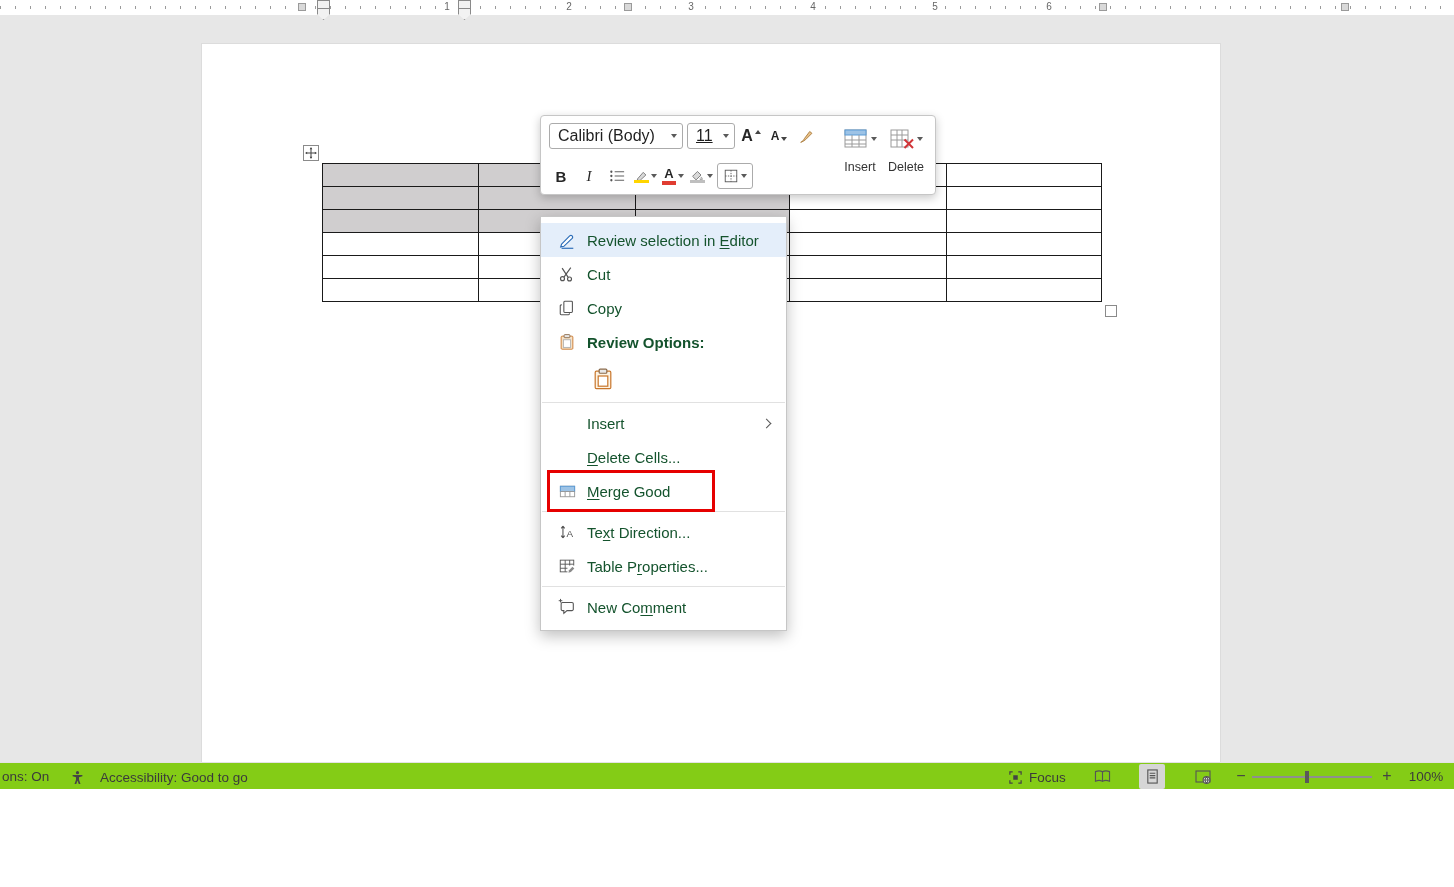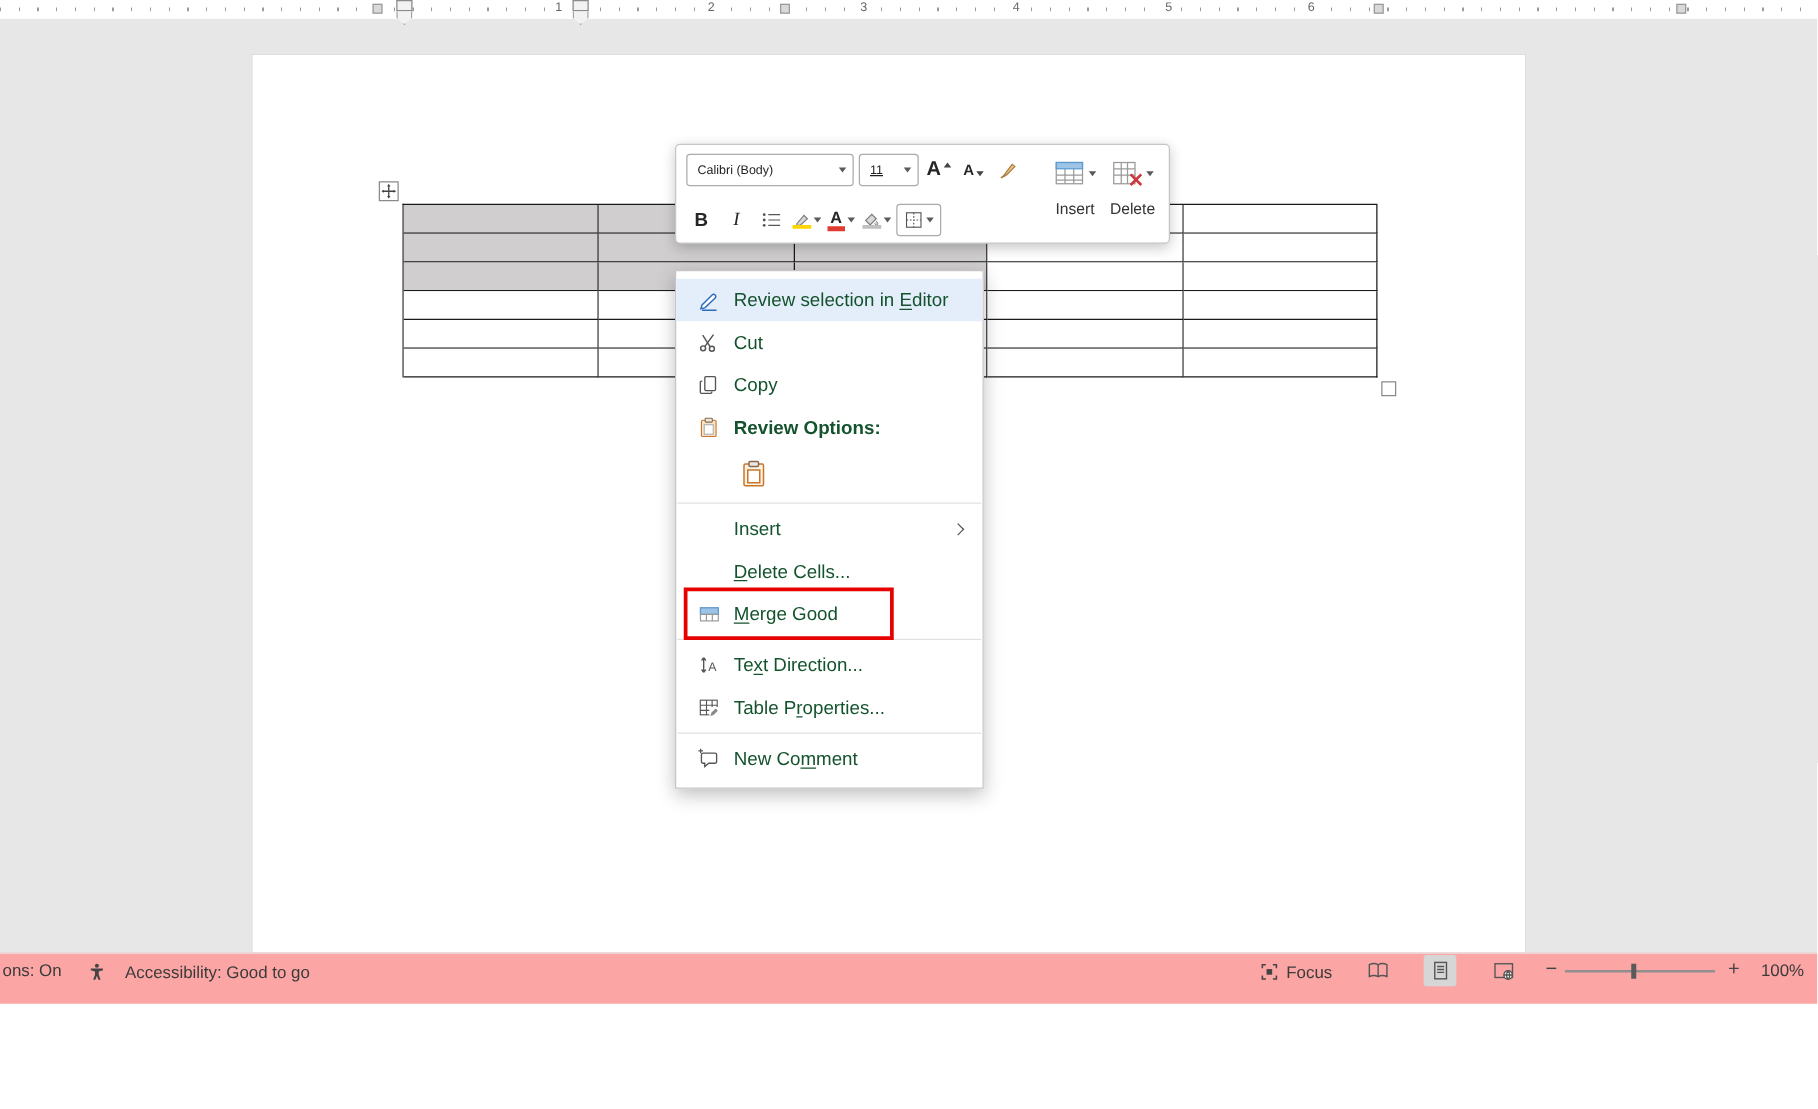--- a/index.html
+++ b/index.html
@@ -29,21 +29,21 @@
   .table-move-handle{position:absolute;left:101px;top:101px;width:16px;height:16px;background:#fff;border:1px solid #8a8a8a;
     display:flex;align-items:center;justify-content:center;}
   .table-resize-handle{position:absolute;left:903px;top:261px;width:12px;height:12px;background:#fff;border:1px solid #8a8a8a;}
 
   
   .mini-toolbar{position:absolute;left:540px;top:115px;width:396px;height:80px;background:#fff;border:1px solid #c6c6c6;
     border-radius:4px;box-shadow:0 3px 10px rgba(0,0,0,.22);z-index:20;display:flex;padding:6px 6px 4px 8px;}
   .mt-left{flex:1;display:flex;flex-direction:column;justify-content:space-between;}
   .mt-row{display:flex;align-items:center;gap:4px;height:28px;}
   .combo{display:flex;align-items:center;justify-content:space-between;border:1px solid #ababab;border-radius:3px;height:26px;
-    padding:0 5px 0 8px;font-size:10px;color:#1f1f1f;background:#fff;cursor:default;}
+    padding:0 5px 0 8px;font-size:16px;color:#1f1f1f;background:#fff;cursor:default;}
   .combo.font-name{width:134px;}
   .combo.font-size{width:48px;text-decoration:underline;}
   .chevd{width:0;height:0;border-left:3.5px solid transparent;border-right:3.5px solid transparent;border-top:4px solid #5a5a5a;display:inline-block;}
   .mt-btn{min-width:24px;height:26px;display:flex;align-items:center;justify-content:center;gap:2px;border-radius:3px;cursor:default;color:#262626;}
   .bigA{font-size:16px;font-weight:600;}
   .smallA{font-size:12px;font-weight:600;}
   .tri{width:0;height:0;display:inline-block;}
   .tri.up{border-left:3px solid transparent;border-right:3px solid transparent;border-bottom:4px solid #444;margin-bottom:8px;}
   .tri.down{border-left:3px solid transparent;border-right:3px solid transparent;border-top:4px solid #444;margin-bottom:-6px;}
   .mt-btn.bold span{font-weight:800;font-size:15px;}
@@ -69,21 +69,21 @@
   .mi.boldlbl .lbl{font-weight:700;}
   .accel{text-decoration:underline;text-underline-offset:2px;}
   .flex1{flex:1;}
   .chevr{width:7px;height:7px;border-right:1.6px solid #555;border-top:1.6px solid #555;transform:rotate(45deg);margin-right:4px;}
   .menu-sep{height:1px;background:#e1e1e1;margin:3px 1px;}
   .paste-row{height:40px;display:flex;align-items:center;padding-left:46px;}
   .paste-btn{width:32px;height:32px;display:flex;align-items:center;justify-content:center;border:1px solid transparent;border-radius:3px;}
   .merge-annotation{position:absolute;left:6px;top:253px;width:168px;height:42px;border:3px solid var(--red,#e60000);z-index:40;pointer-events:none;}
 
   
-  .status-bar{position:absolute;left:0;top:762px;width:1454px;height:41px;background:#fca5a5;border-top:1px solid #e3e3e3;
+  .status-bar{position:absolute;left:0;top:762px;width:1454px;height:27px;background:#84cc16;border-top:1px solid #e3e3e3;
     font-size:13.5px;color:#3b3b3b;z-index:10;}
   .sb-left{position:absolute;left:2px;top:6px;white-space:nowrap;}
   .sb-acc{position:absolute;left:70px;top:4px;display:flex;align-items:center;gap:15px;height:20px;}
   .sb-focus{position:absolute;left:1008px;top:4px;display:flex;align-items:center;gap:6px;height:20px;}
   .sb-view{position:absolute;top:1px;width:26px;height:25px;display:flex;align-items:center;justify-content:center;border-radius:2px;}
   .sb-view.active{background:#d6d6d6;}
   .zoom-out,.zoom-in{position:absolute;top:3px;width:18px;height:20px;display:flex;align-items:center;justify-content:center;font-size:16px;color:#444;}
   .zoom-track{position:absolute;left:1252px;top:13px;width:120px;height:2px;background:#8f8f8f;}
   .zoom-thumb{position:absolute;left:53px;top:-5px;width:4px;height:12px;background:#5a5a5a;}
   .zoom-pct{position:absolute;left:1406px;top:6px;width:40px;text-align:center;}

